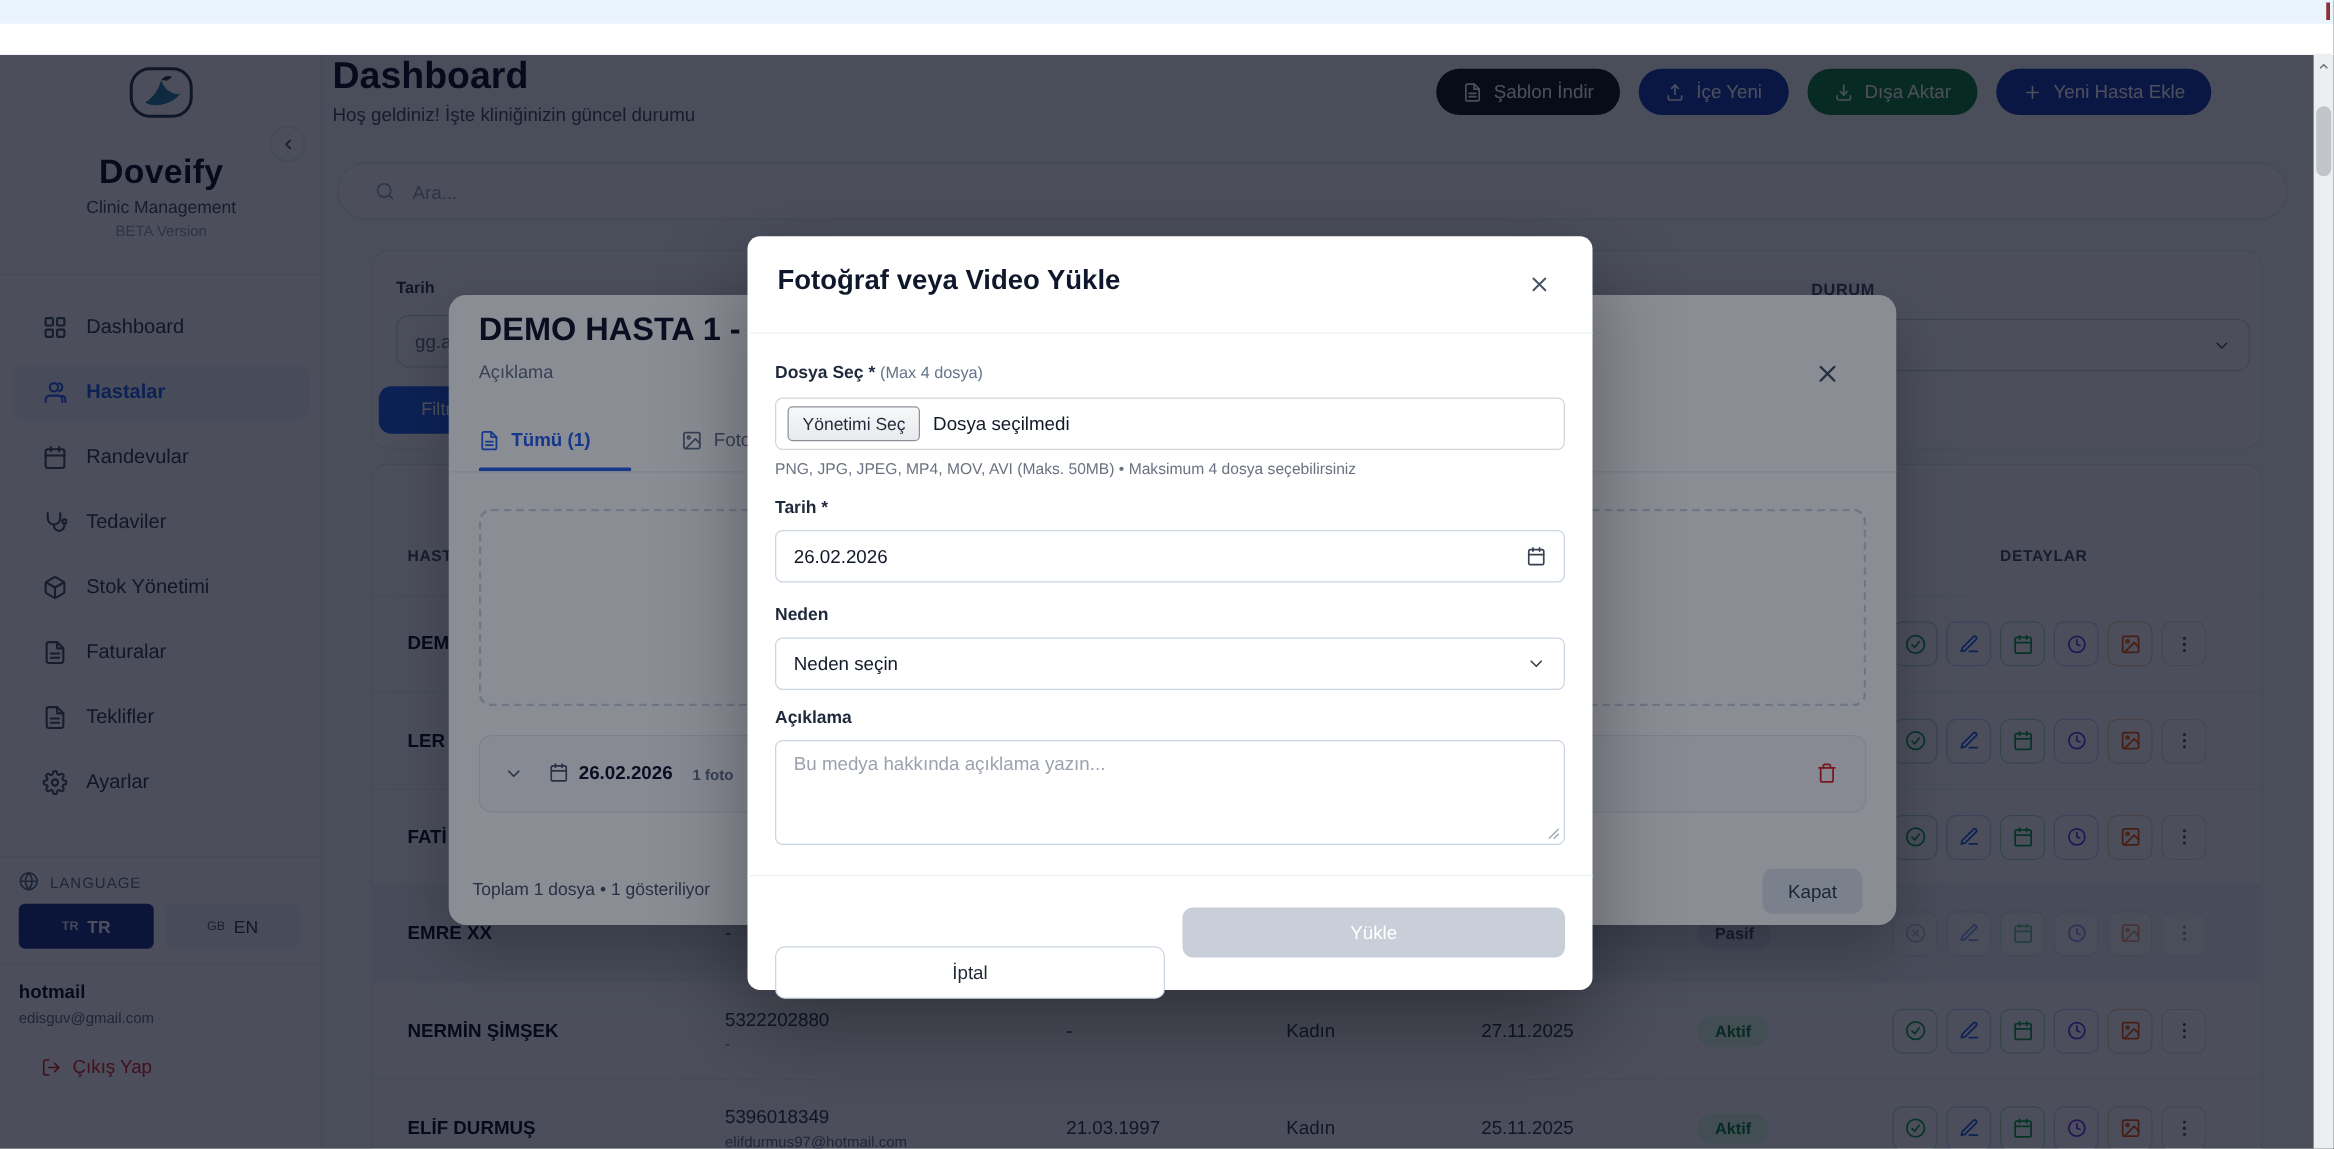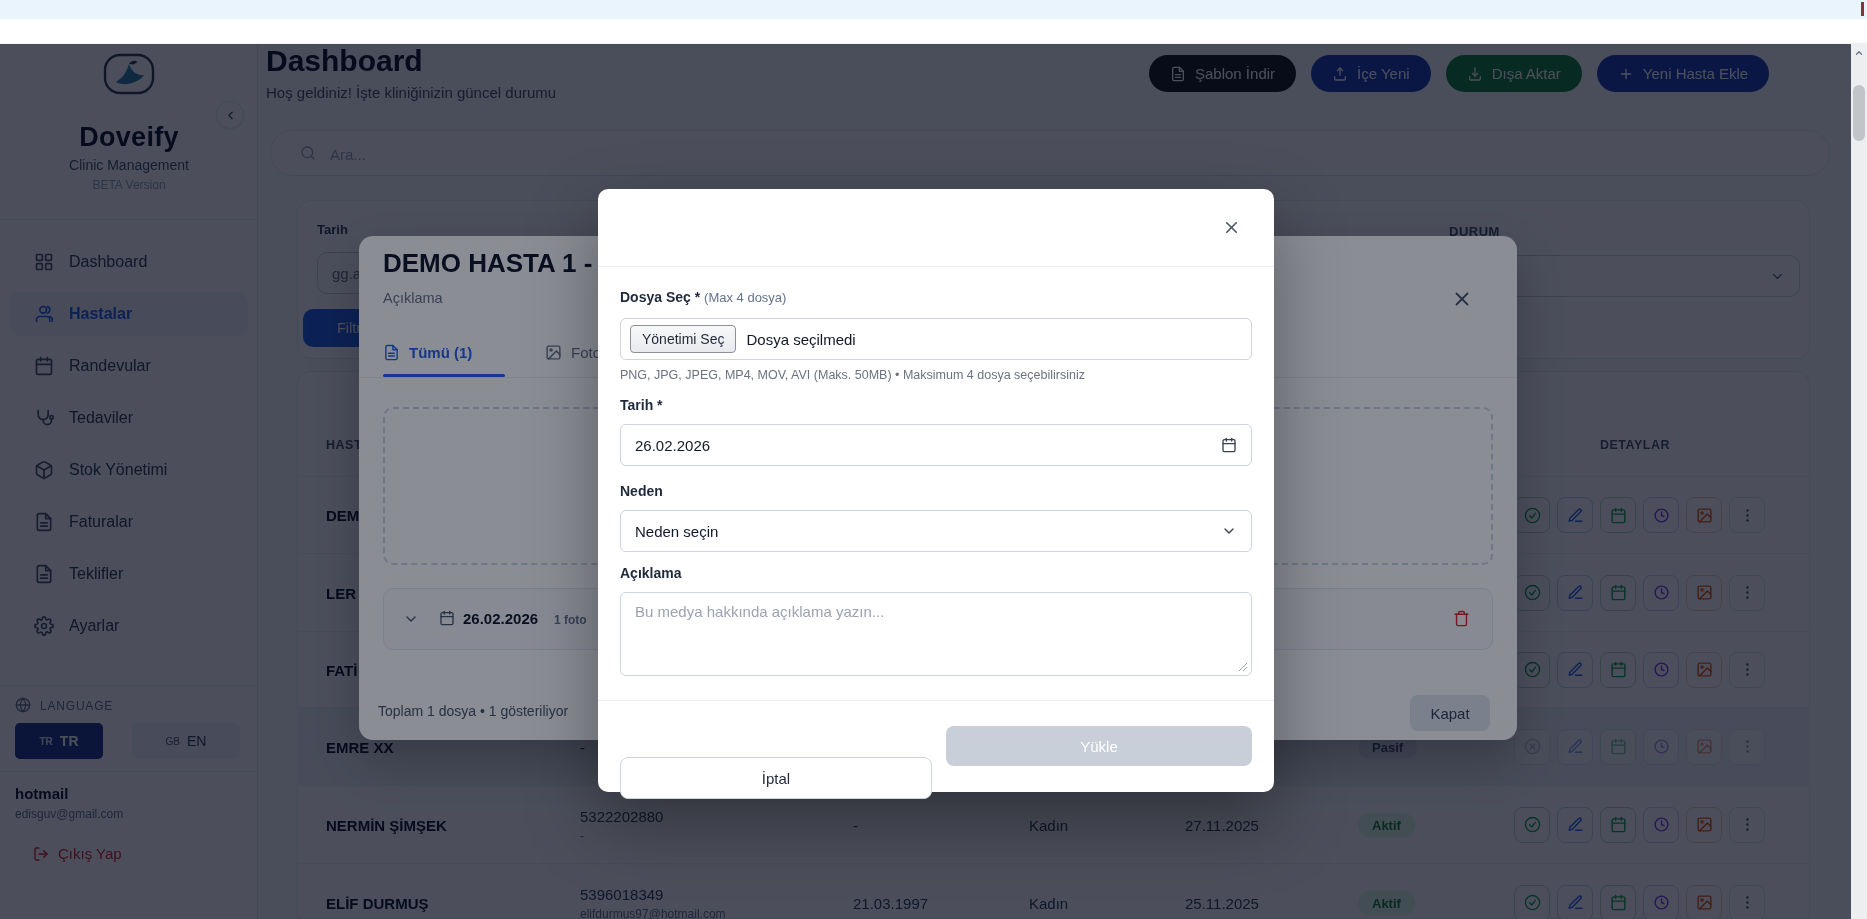--- a/index.html
+++ b/index.html
@@ -31,21 +31,21 @@
   .nav-item{position:absolute;left:10px;width:238px;height:44px;border-radius:10px;display:flex;align-items:center;gap:15px;padding-left:24px;box-sizing:border-box;color:#334155;font-size:16px;cursor:pointer;}
   .nav-item .nicon{width:20px;height:20px;color:#475569;}
   .nav-item .nicon svg{width:20px;height:20px;}
   .nav-item.active{background:#f1f5f9;color:#2563eb;font-weight:bold;}
   .nav-item.active .nicon{color:#2563eb;}
 
   .lang-label{left:40px;top:699px;font-size:12px;letter-spacing:.8px;color:#64748b;}
   .lang-globe{left:15px;top:697px;width:16px;height:16px;color:#64748b;}
   .lang-btn{top:723px;height:36px;border-radius:5px;display:flex;align-items:center;justify-content:center;gap:7px;font-size:14px;box-sizing:border-box;}
   .lang-btn .pfx{font-size:10px;opacity:.85;}
-  .lang-tr{left:15px;width:88px;background:#1e3a8a;color:#ffffff;font-weight:bold;}
+  .lang-tr{left:15px;width:108px;background:#1e3a8a;color:#ffffff;font-weight:bold;}
   .lang-en{left:132px;width:108px;background:#f1f5f9;color:#334155;}
   .user-name{left:15px;top:785px;font-size:15px;font-weight:bold;color:#0f172a;}
   .user-email{left:15px;top:807px;font-size:12px;color:#64748b;}
   .logout{left:33px;top:845px;display:flex;align-items:center;gap:9px;color:#dc2626;font-size:15px;cursor:pointer;}
   .logout svg{width:16px;height:16px;}
 
   .page-title{left:266px;top:44px;font-size:30px;font-weight:bold;color:#0f172a;}
   .page-subtitle{left:266px;top:84px;font-size:15px;color:#475569;}
   .hbtn-row{left:1149px;top:55px;display:flex;gap:15px;}
   .hbtn{height:37px;border-radius:19px;display:inline-flex;align-items:center;gap:9px;padding:0 21px;color:#ffffff;font-size:15px;border:none;white-space:nowrap;cursor:pointer;}
@@ -801,20 +801,21 @@
 
     <div class="abs m1-summary">Toplam 1 dosya • 1 gösteriliyor</div>
     <div class="abs m1-kapat">
         <span>Kapat</span>
       </div>
   </section>
 
   <div class="abs overlay ov2"></div>
 
   <section class="abs modal2">
+    <div class="abs m2-title">Fotoğraf veya Video Yükle</div>
     <div class="abs m2-close">
         <svg viewBox="0 0 24 24" fill="none" stroke="currentColor" stroke-width="2" stroke-linecap="round">
           <line x1="18" y1="6" x2="6" y2="18"></line>
           <line x1="6" y1="6" x2="18" y2="18"></line>
         </svg>
       </div>
     <div class="abs m2-hdiv"></div>
 
     <div class="m2-label" style="left:22px;top:100px;">
       <span>Dosya Seç *</span>

